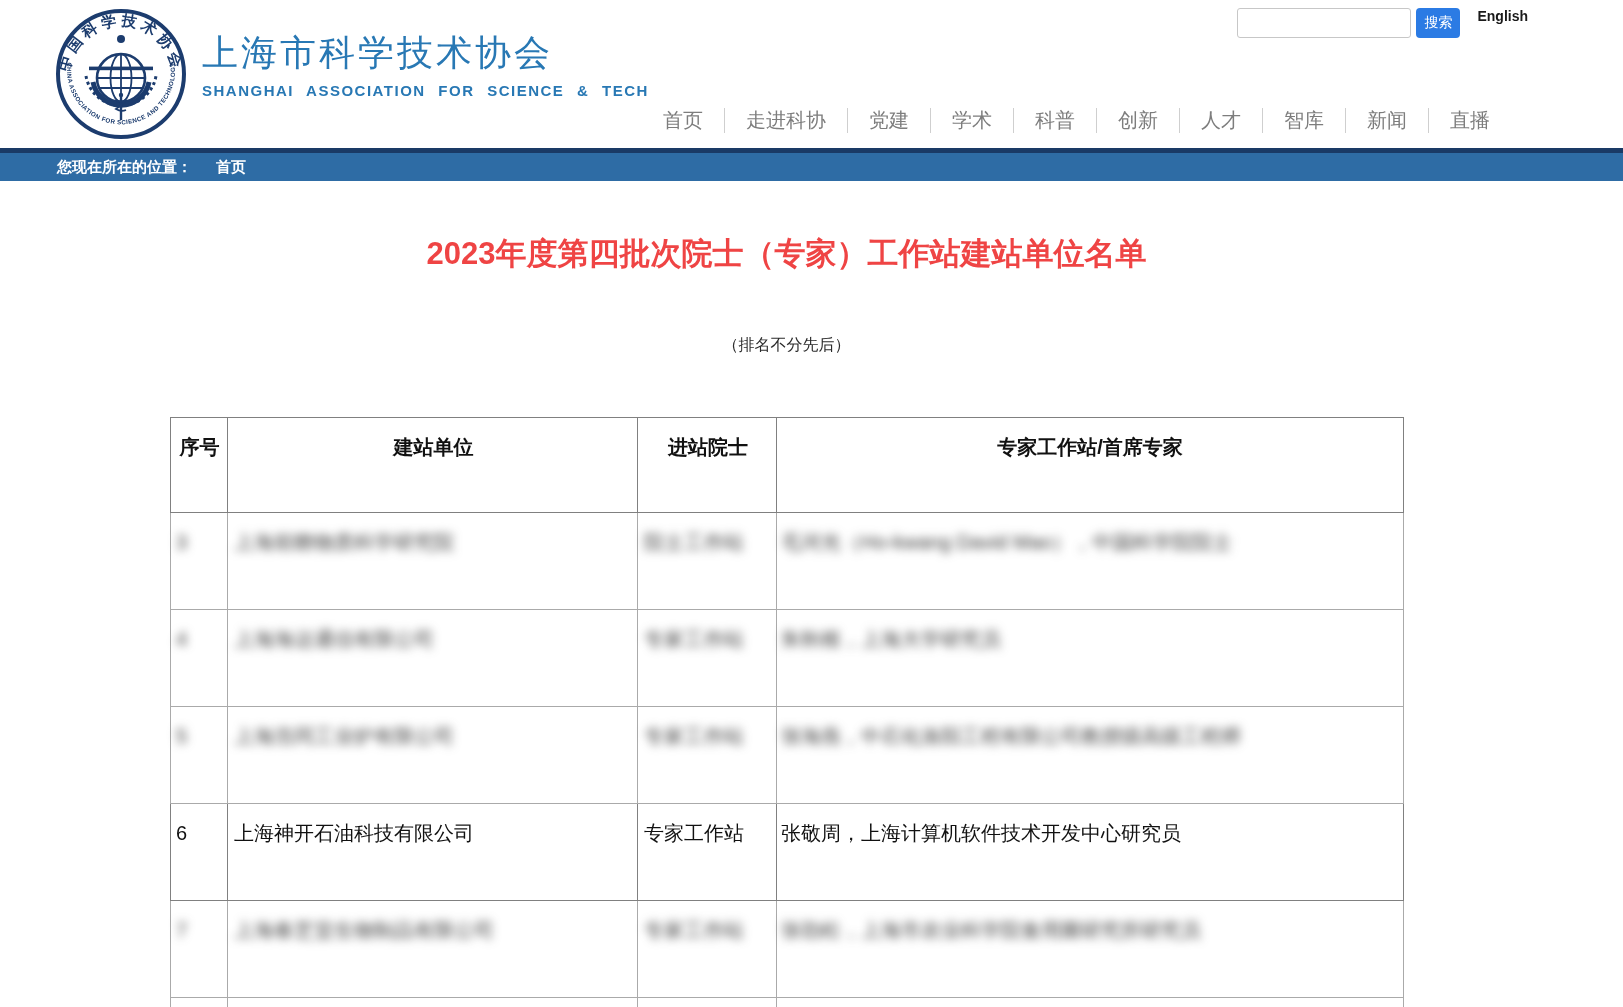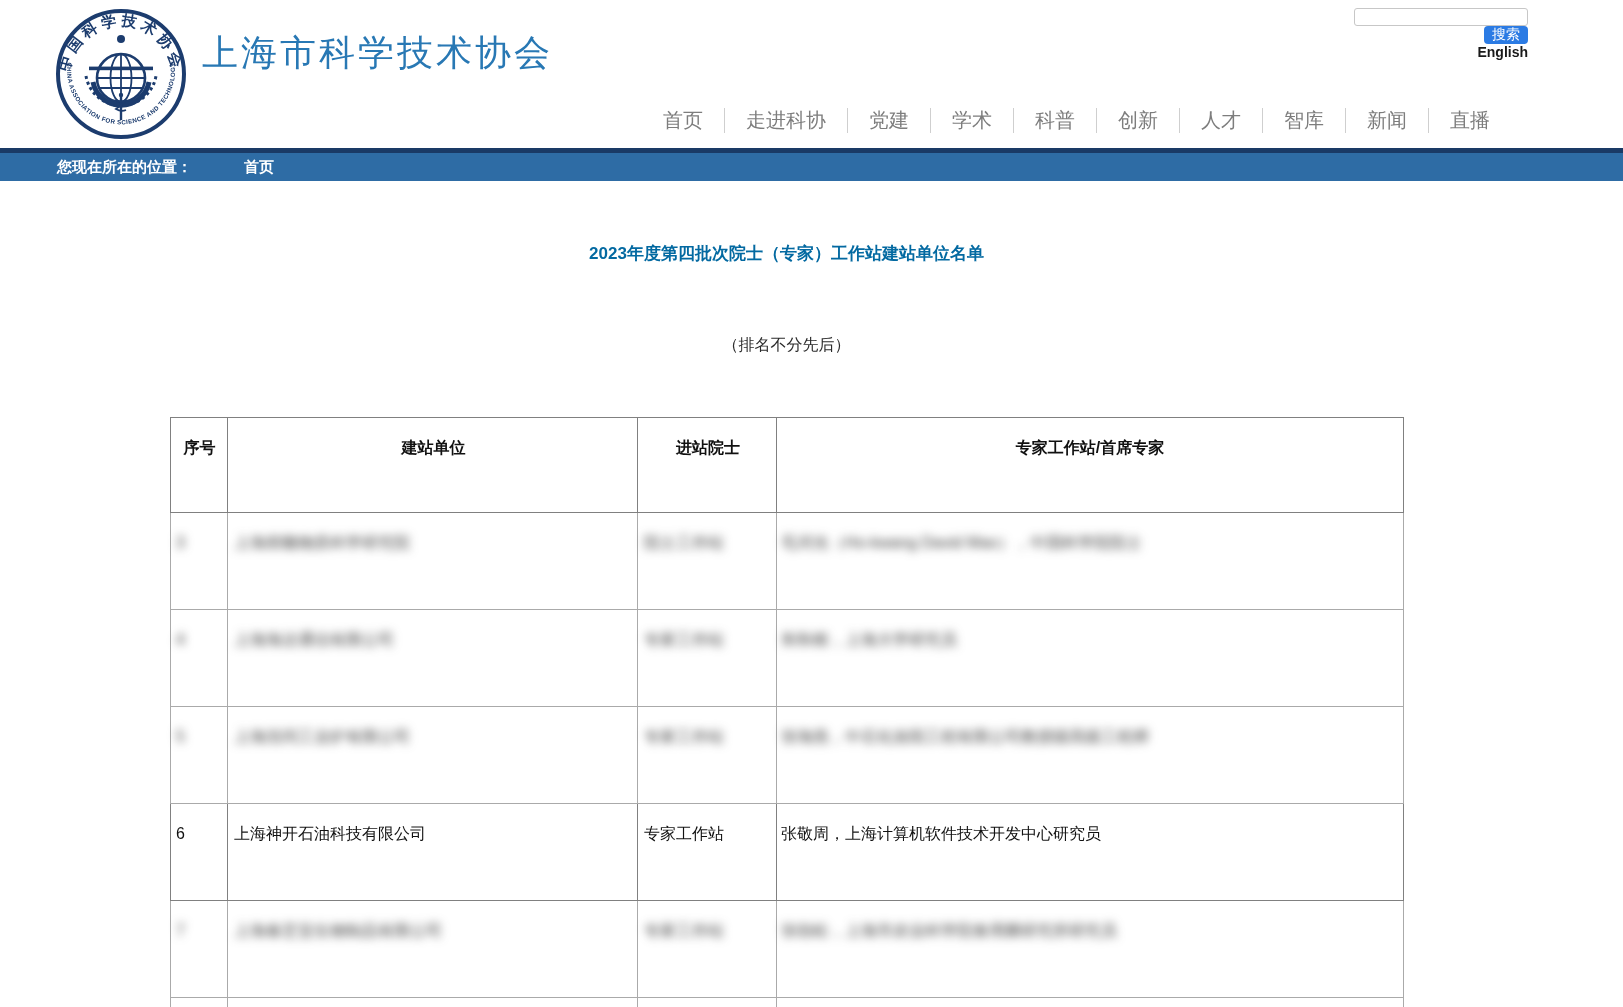--- a/index.html
+++ b/index.html
@@ -26,21 +26,21 @@
   .brand-cn{
     font-size:36px;line-height:1.15;color:var(--accent);
     font-weight:400;letter-spacing:3px;white-space:nowrap;
   }
   .brand-en{
     font-size:15px;color:var(--accent);font-weight:600;
     letter-spacing:1.5px;word-spacing:7px;margin-top:9px;white-space:nowrap;
   }
   .search-area{
     position:absolute;top:8px;right:95px;height:32px;
-    display:flex;align-items:flex-end;flex-direction:column;
+    display:flex;align-items:flex-start;
   }
   .search-input{
     width:174px;height:30px;border:1px solid #c7c7c7;border-radius:3px;
     padding:0 8px;font-size:14px;outline:none;background:#fff;
   }
   .search-btn{
     height:30px;margin-left:5px;padding:0 8px;border:none;border-radius:4px;
     background:var(--btn);color:#fff;font-size:14px;cursor:pointer;
     font-family:inherit;
   }
@@ -52,43 +52,43 @@
     position:absolute;right:112px;bottom:14px;
     display:flex;align-items:center;font-size:20px;color:var(--nav-gray);
   }
   .nav-item{padding:0 21px;white-space:nowrap;cursor:pointer;}
   .nav-sep{width:1px;height:25px;background:#cfcfcf;}
 
   
   .breadcrumb-bar{
     height:33px;background:var(--crumb);border-top:5px solid var(--crumb-top);
     display:flex;align-items:center;padding-left:57px;
-    color:#fff;font-size:15px;font-weight:600;gap:28px;
+    color:#fff;font-size:15px;font-weight:600;
   }
   .crumb-link{color:#fff;margin-left:24px;text-decoration:none;font-weight:600;cursor:pointer;}
 
   
   .content{width:1233px;margin-left:170px;}
   .doc-title{
     margin:58px 0 0 0;text-align:center;
-    font-size:17px;font-weight:bold;color:#0369a1;line-height:30px;
+    font-size:31px;font-weight:bold;color:#ef4444;line-height:30px;
   }
   .doc-subtitle{
     margin-top:62px;text-align:center;font-size:16px;color:#2a2a2a;line-height:28px;
   }
 
   
   table.list-table{
     width:1233px;margin-top:58px;border-collapse:collapse;table-layout:fixed;
   }
   .list-table th,.list-table td{
     border:1px solid var(--border);padding:0;vertical-align:top;background:#fff;
   }
   .cell{
-    padding:14px 4px 0 6px;font-size:16px;color:#111;line-height:31px;
+    padding:14px 4px 0 6px;font-size:20px;color:#111;line-height:31px;
     overflow:hidden;white-space:nowrap;
   }
   thead .cell{font-weight:bold;height:94px;}
   tbody .cell{height:96px;font-weight:400;}
   .col-no .cell{padding-left:5px;}
   .col-expert .cell{padding-left:4px;}
   tr.blurred td{border-color:var(--border-soft);}
   tr.blurred .cell{filter:blur(5px);color:#3a3a3a;}
   tr.stub-row .cell{height:40px;}
 </style>
@@ -127,20 +127,21 @@
         <g stroke="#1c3c6e" fill="none">
           <line x1="66" y1="88" x2="66" y2="112" stroke-width="2.4"></line>
           <path d="M 61 92 q 5 3 10 0 q -5 6 -10 9 q 5 3 10 1" stroke-width="1.8"></path>
           <circle cx="66" cy="87" r="2.2" fill="#1c3c6e" stroke="none"></circle>
         </g>
       </svg>
     </div>
 
     <div class="brand">
       <div class="brand-cn">上海市科学技术协会</div>
+      <div class="brand-en">SHANGHAI ASSOCIATION FOR SCIENCE &amp; TECH</div>
     </div>
 
     <div class="search-area">
       <input class="search-input" type="text" placeholder="" style="">
       <button class="search-btn">搜索</button>
       <a class="english-link">English</a>
     </div>
 
     <nav class="main-nav" id="main-nav">
         <span class="nav-item">首页</span>

